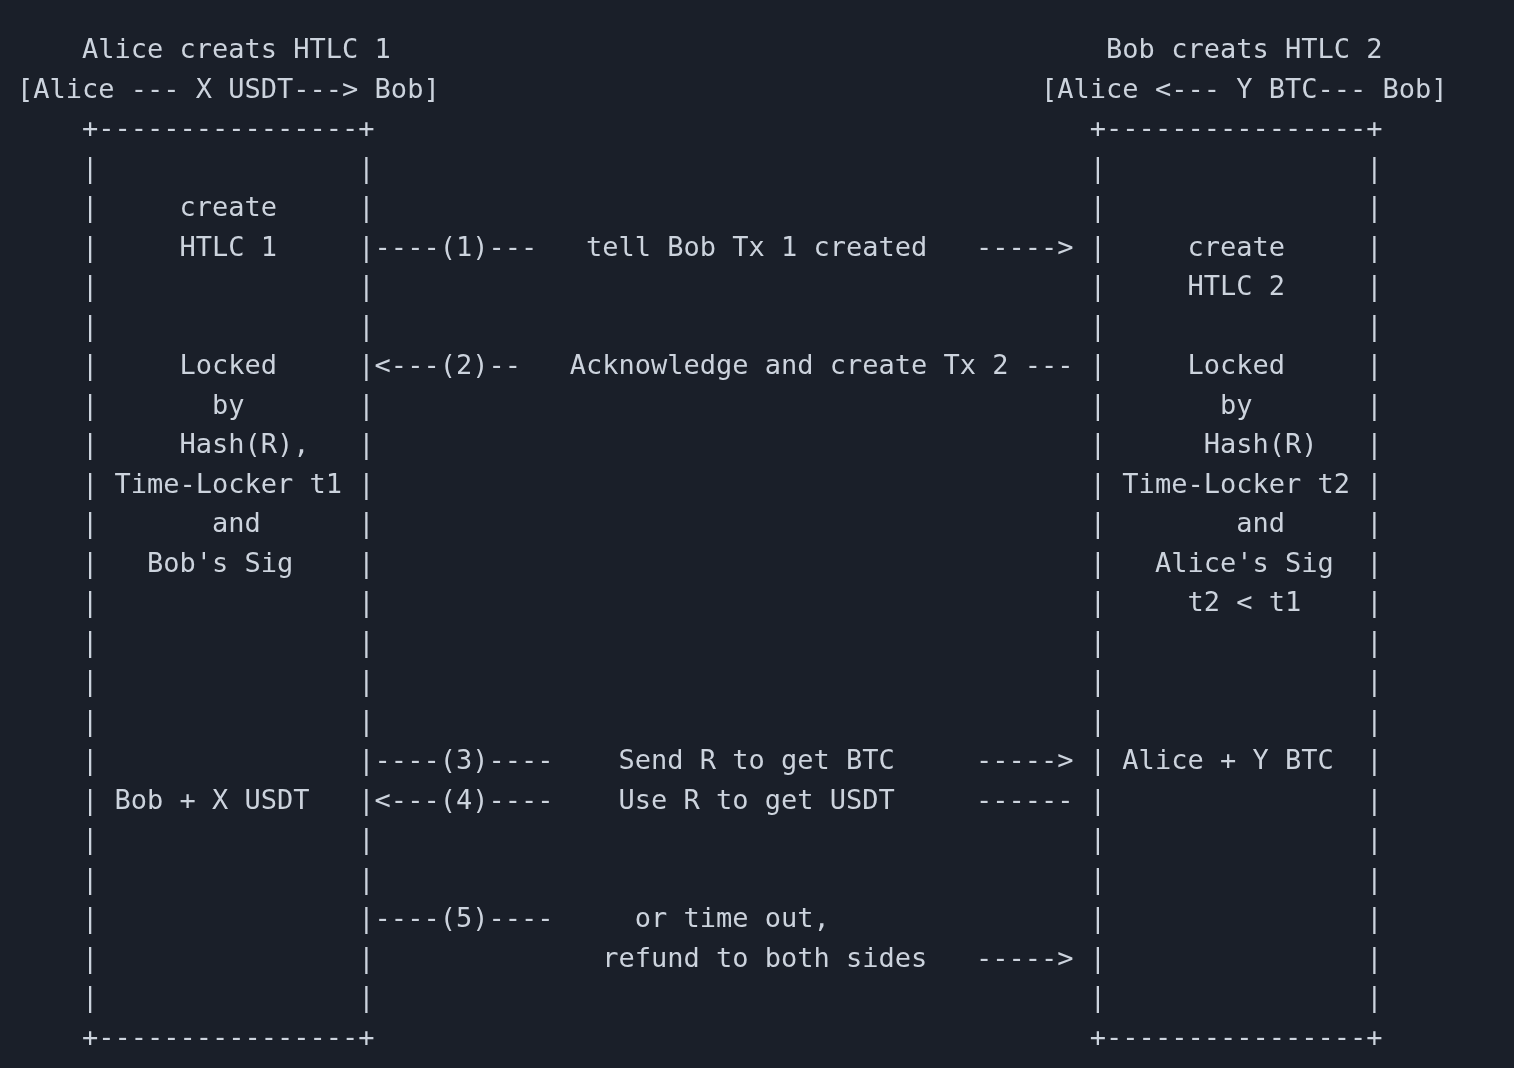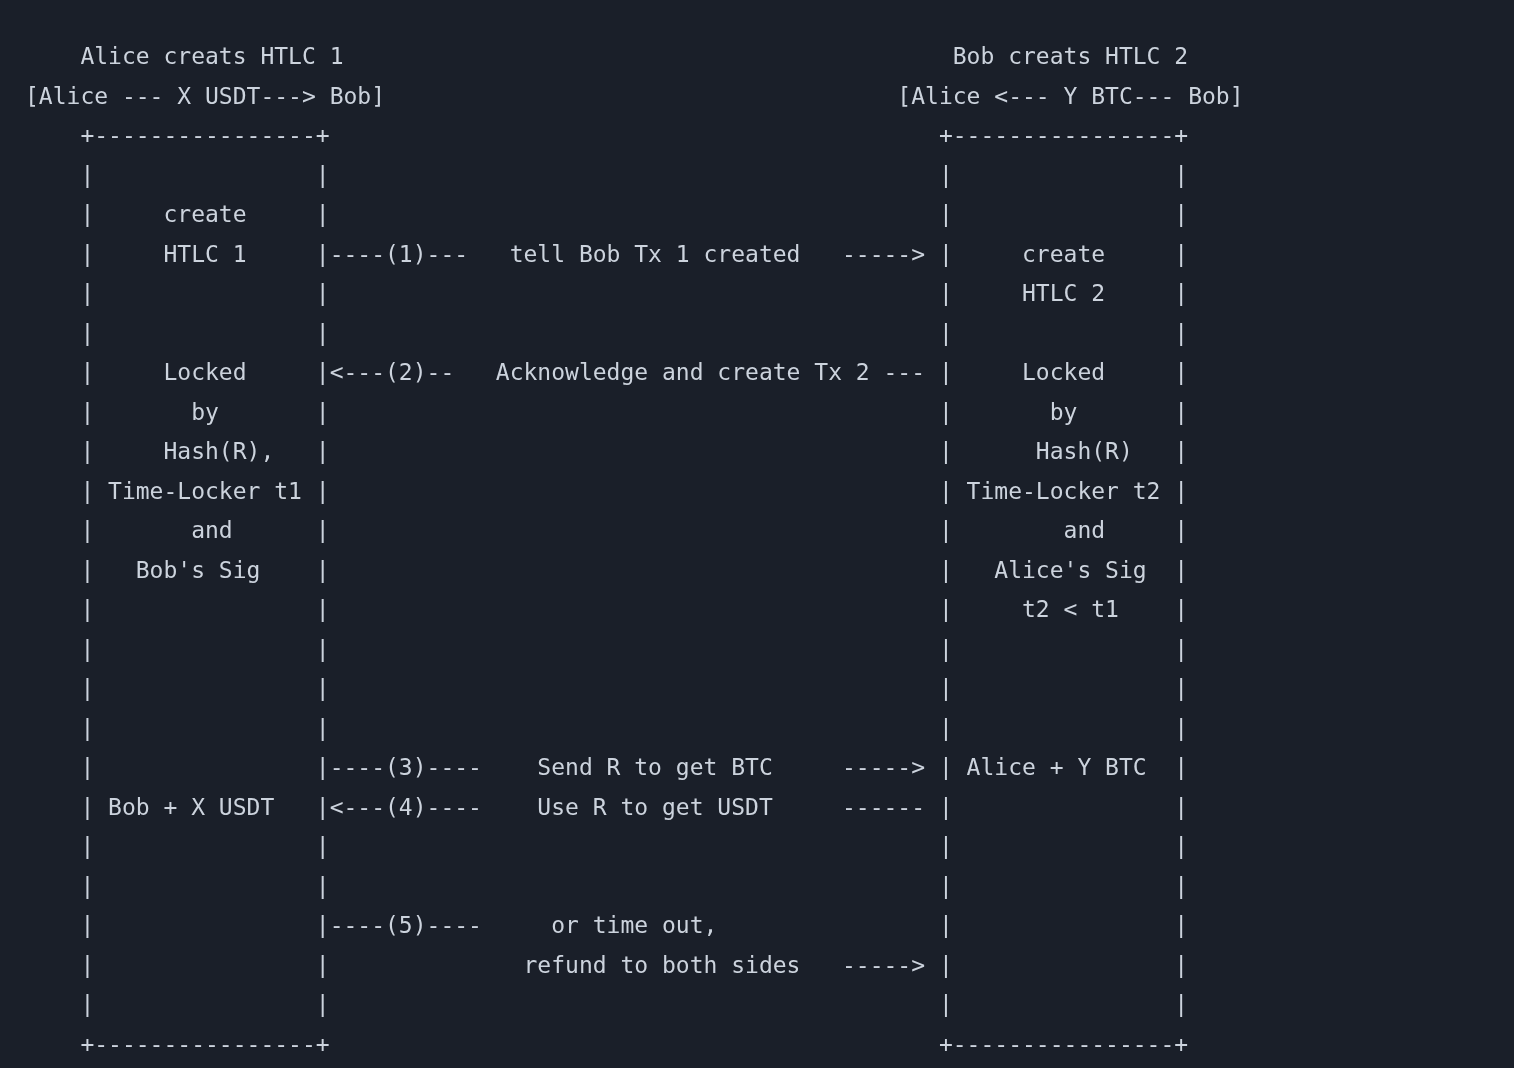--- a/index.html
+++ b/index.html
@@ -14,24 +14,24 @@
     width: 1514px;
     height: 1068px;
     background: var(--bg);
     overflow: hidden;
   }
   .code-block {
     width: 100%;
     height: 100%;
   }
   pre.ascii {
-    margin: 14px;
+    margin: 6px;
     padding: 23px 0 0 11px;
     font-family: "DejaVu Sans Mono", "Liberation Mono", monospace;
-    font-size: 23px;
+    font-size: 27px;
     line-height: 39.5px;
     color: var(--fg);
     white-space: pre;
     letter-spacing: 0;
   }
 </style>
 </head>
 <body>
 
 <div class="code-block">

